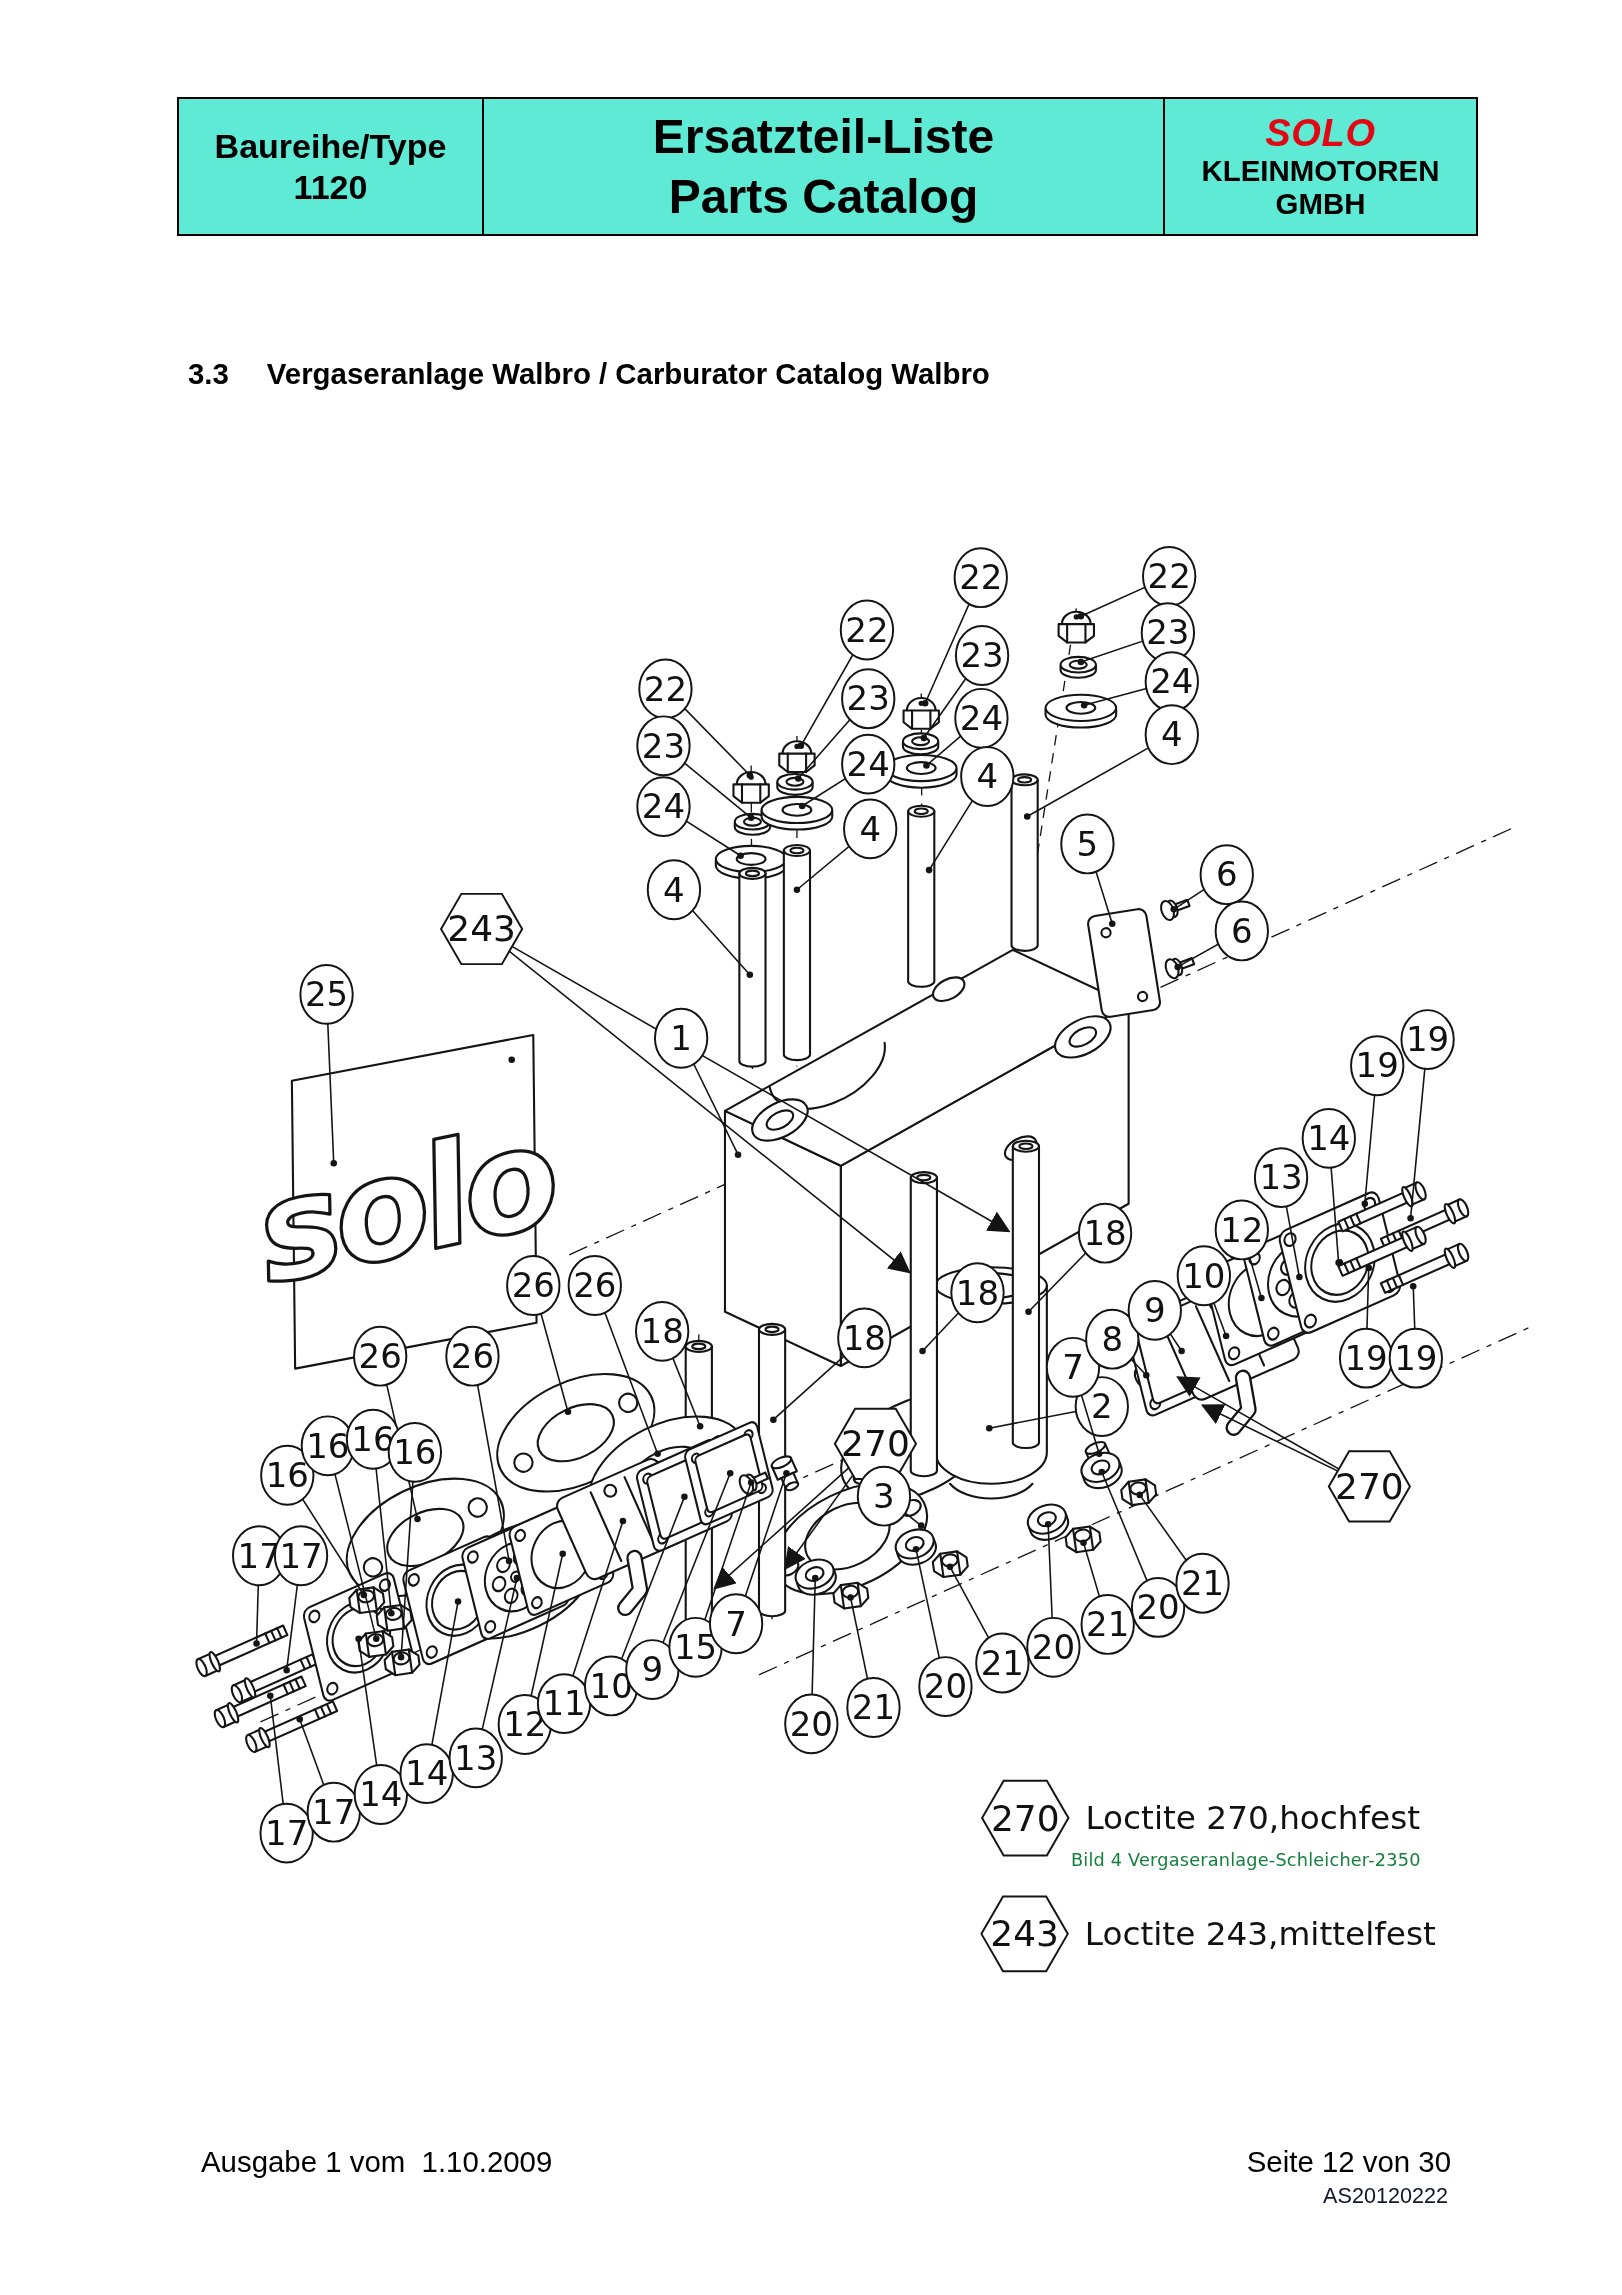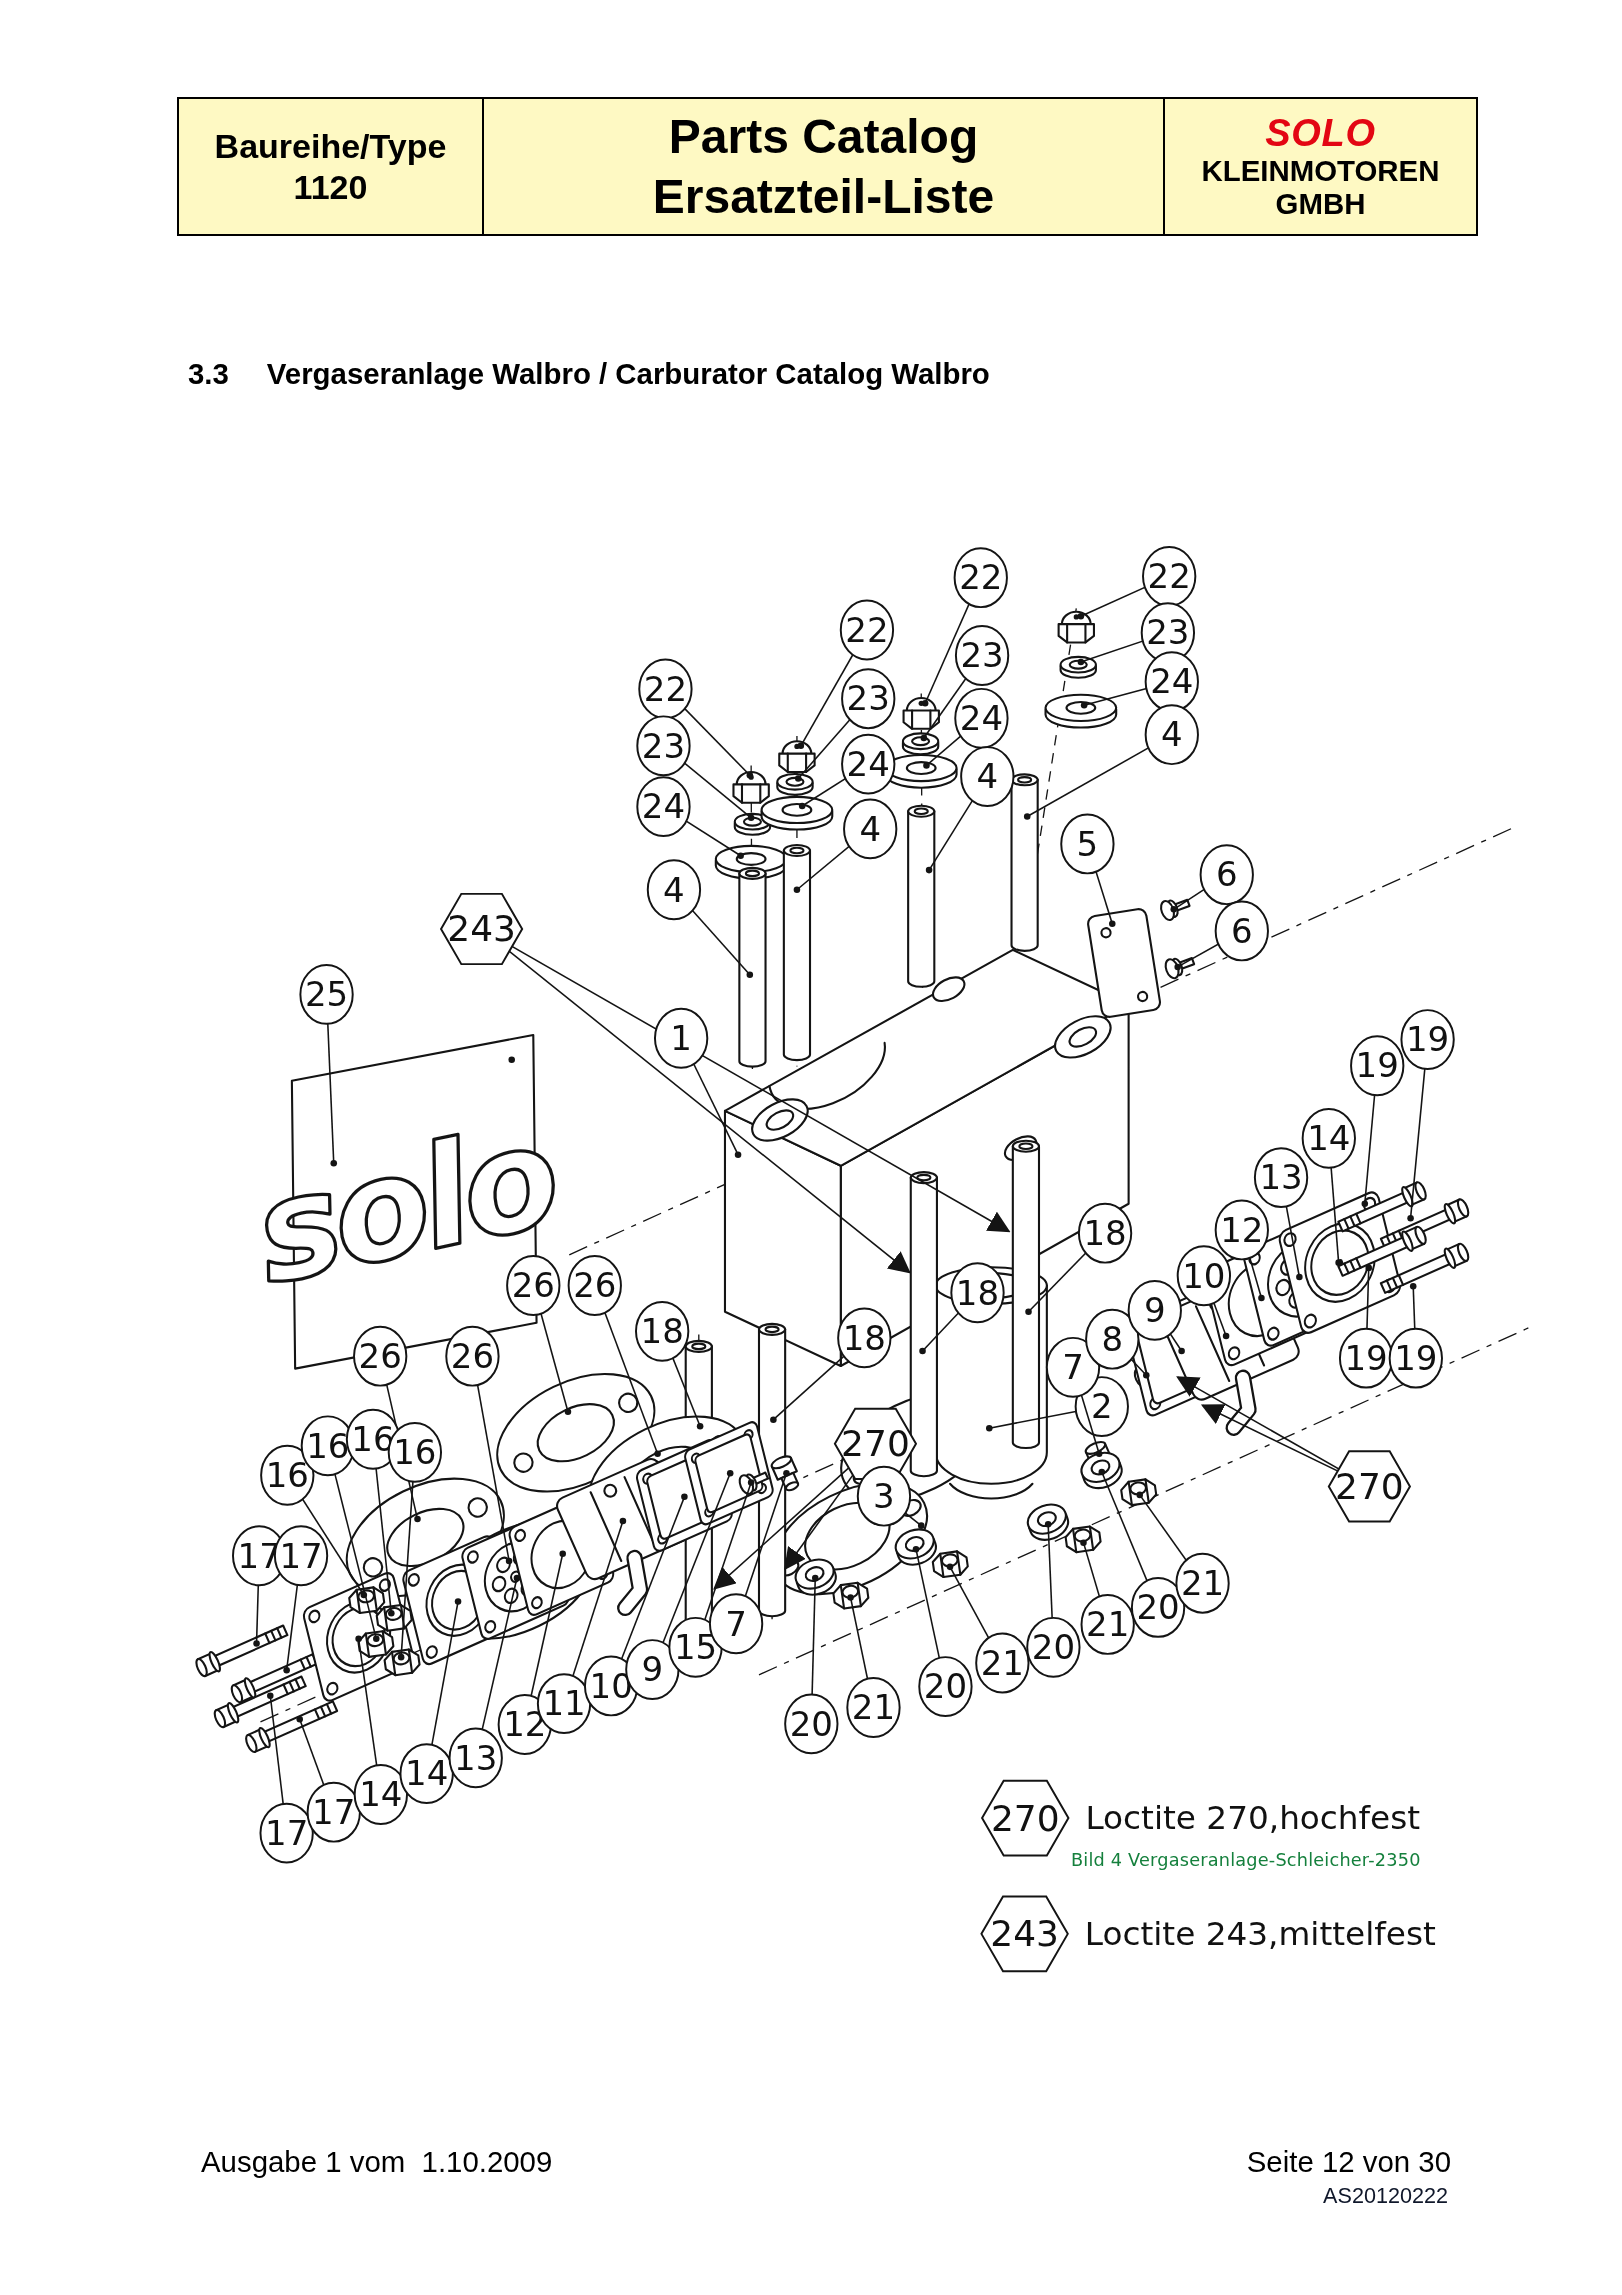--- a/index.html
+++ b/index.html
@@ -2,21 +2,21 @@
 <html style="font-size:10.5px"><head>
 <meta charset="utf-8">
 <style>
   html,body{margin:0;padding:0;}
   body{width:1622px;height:2295px;background:#fff;position:relative;
        font-family:"Liberation Sans",sans-serif;color:#000;overflow:hidden;}
   .abs{position:absolute;}
 
   
   .hdr{left:177px;top:97px;width:1301px;height:139px;border:2.6px solid #000;
-       display:flex;box-sizing:border-box;background:#fef9c3;}
+       display:flex;box-sizing:border-box;background:#5eead4;}
   .hdr-cell{display:flex;flex-direction:column;justify-content:center;align-items:center;
             box-sizing:border-box;}
   .hdr-c1{width:305px;border-right:2px solid #000;}
   .hdr-c2{flex:1;border-right:2px solid #000;}
   .hdr-c3{width:311px;}
   .hdr-c1 div{font-size:34px;font-weight:bold;line-height:1.18;}
   .hdr-c2 div{font-size:48px;font-weight:bold;line-height:1.25;}
   .brand-solo{font-size:38px;font-weight:bold;font-style:italic;letter-spacing:0.7px;}
   .brand-sub{font-size:29.4px;font-weight:bold;line-height:1.12;}
 
@@ -42,22 +42,22 @@
 </style>
 </head>
 <body>
 
 <div class="abs hdr">
   <div class="hdr-cell hdr-c1">
     <div>Baureihe/Type</div>
     <div>1120</div>
   </div>
   <div class="hdr-cell hdr-c2">
+    <div>Ersatzteil-Liste</div>
     <div>Parts Catalog</div>
-    <div>Ersatzteil-Liste</div>
   </div>
   <div class="hdr-cell hdr-c3">
     <div class="brand-solo" id="brand-name" style="color: rgb(227, 6, 19);">SOLO</div>
     <div class="brand-sub">KLEINMOTOREN</div>
     <div class="brand-sub">GMBH</div>
   </div>
 </div>
 
 <div class="abs sec">
   <span>3.3</span>

